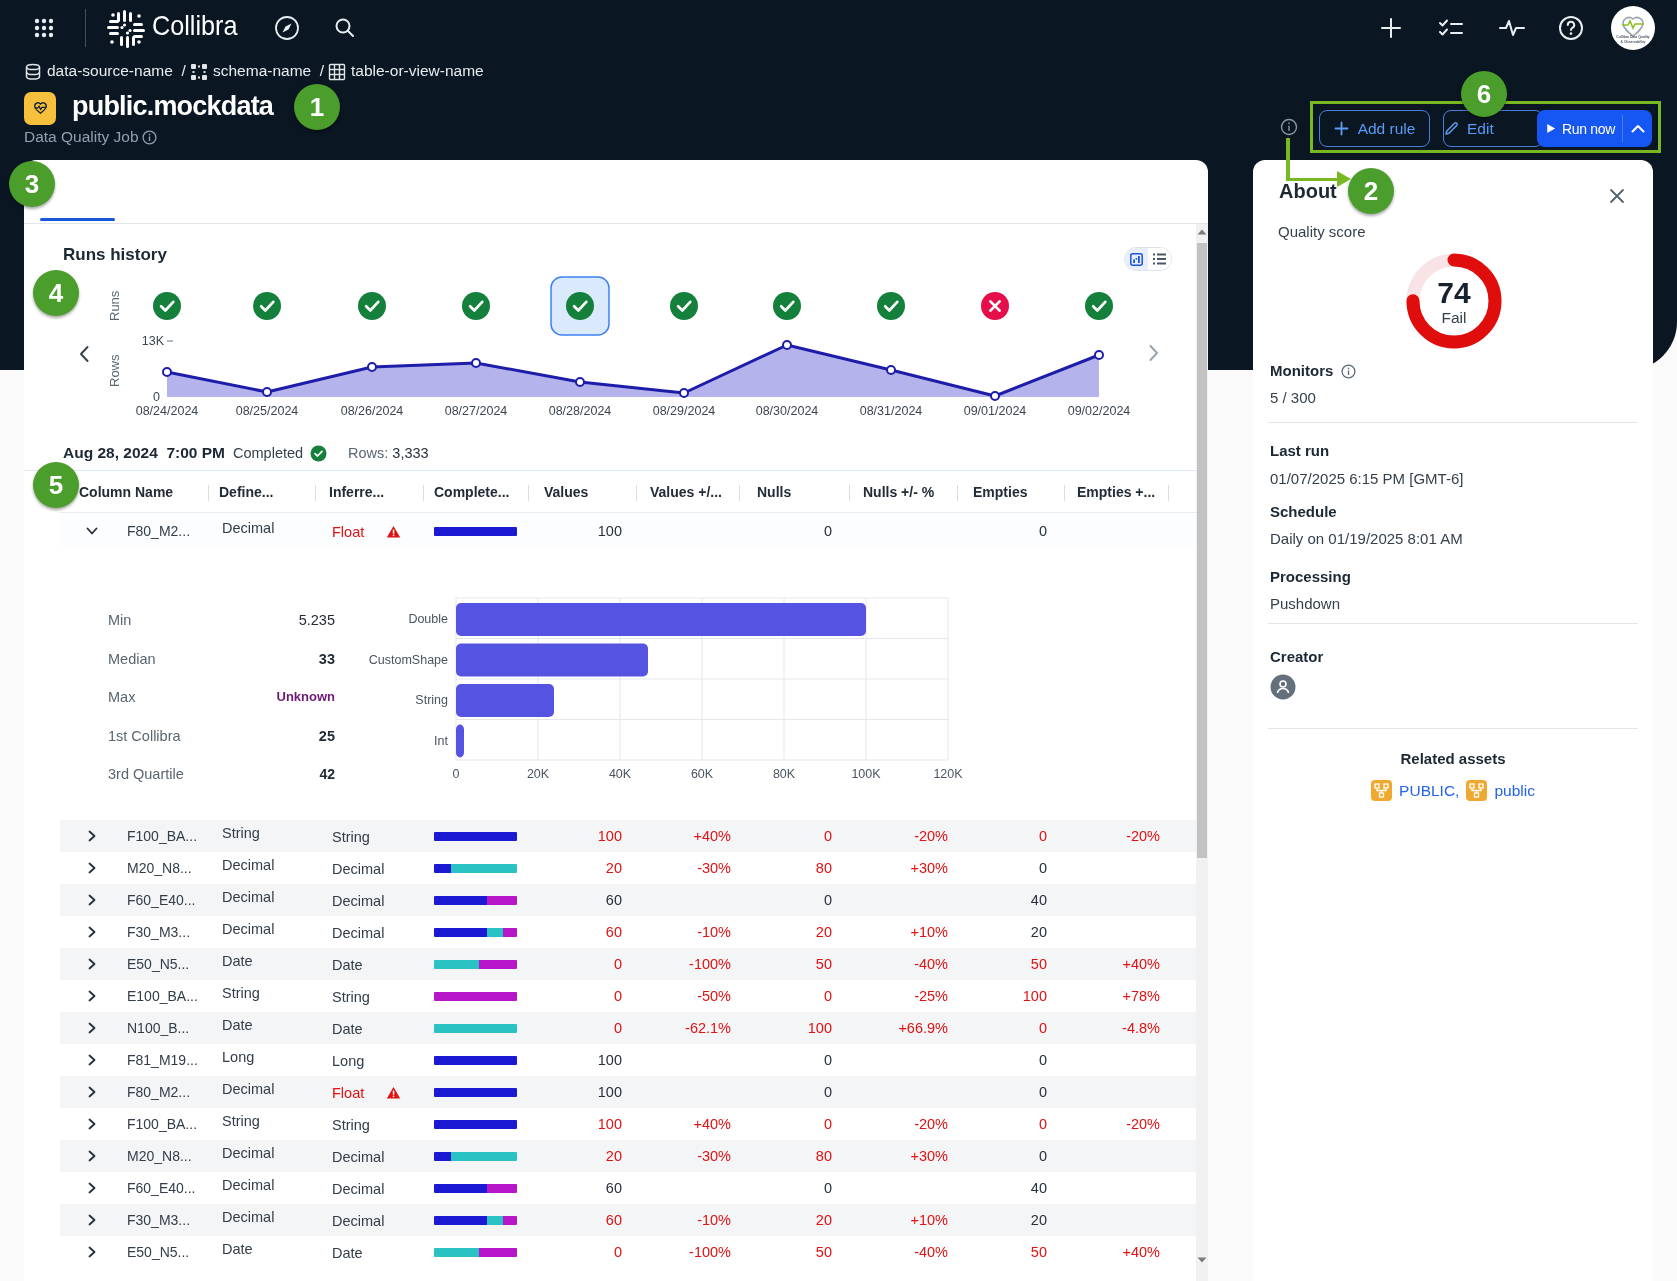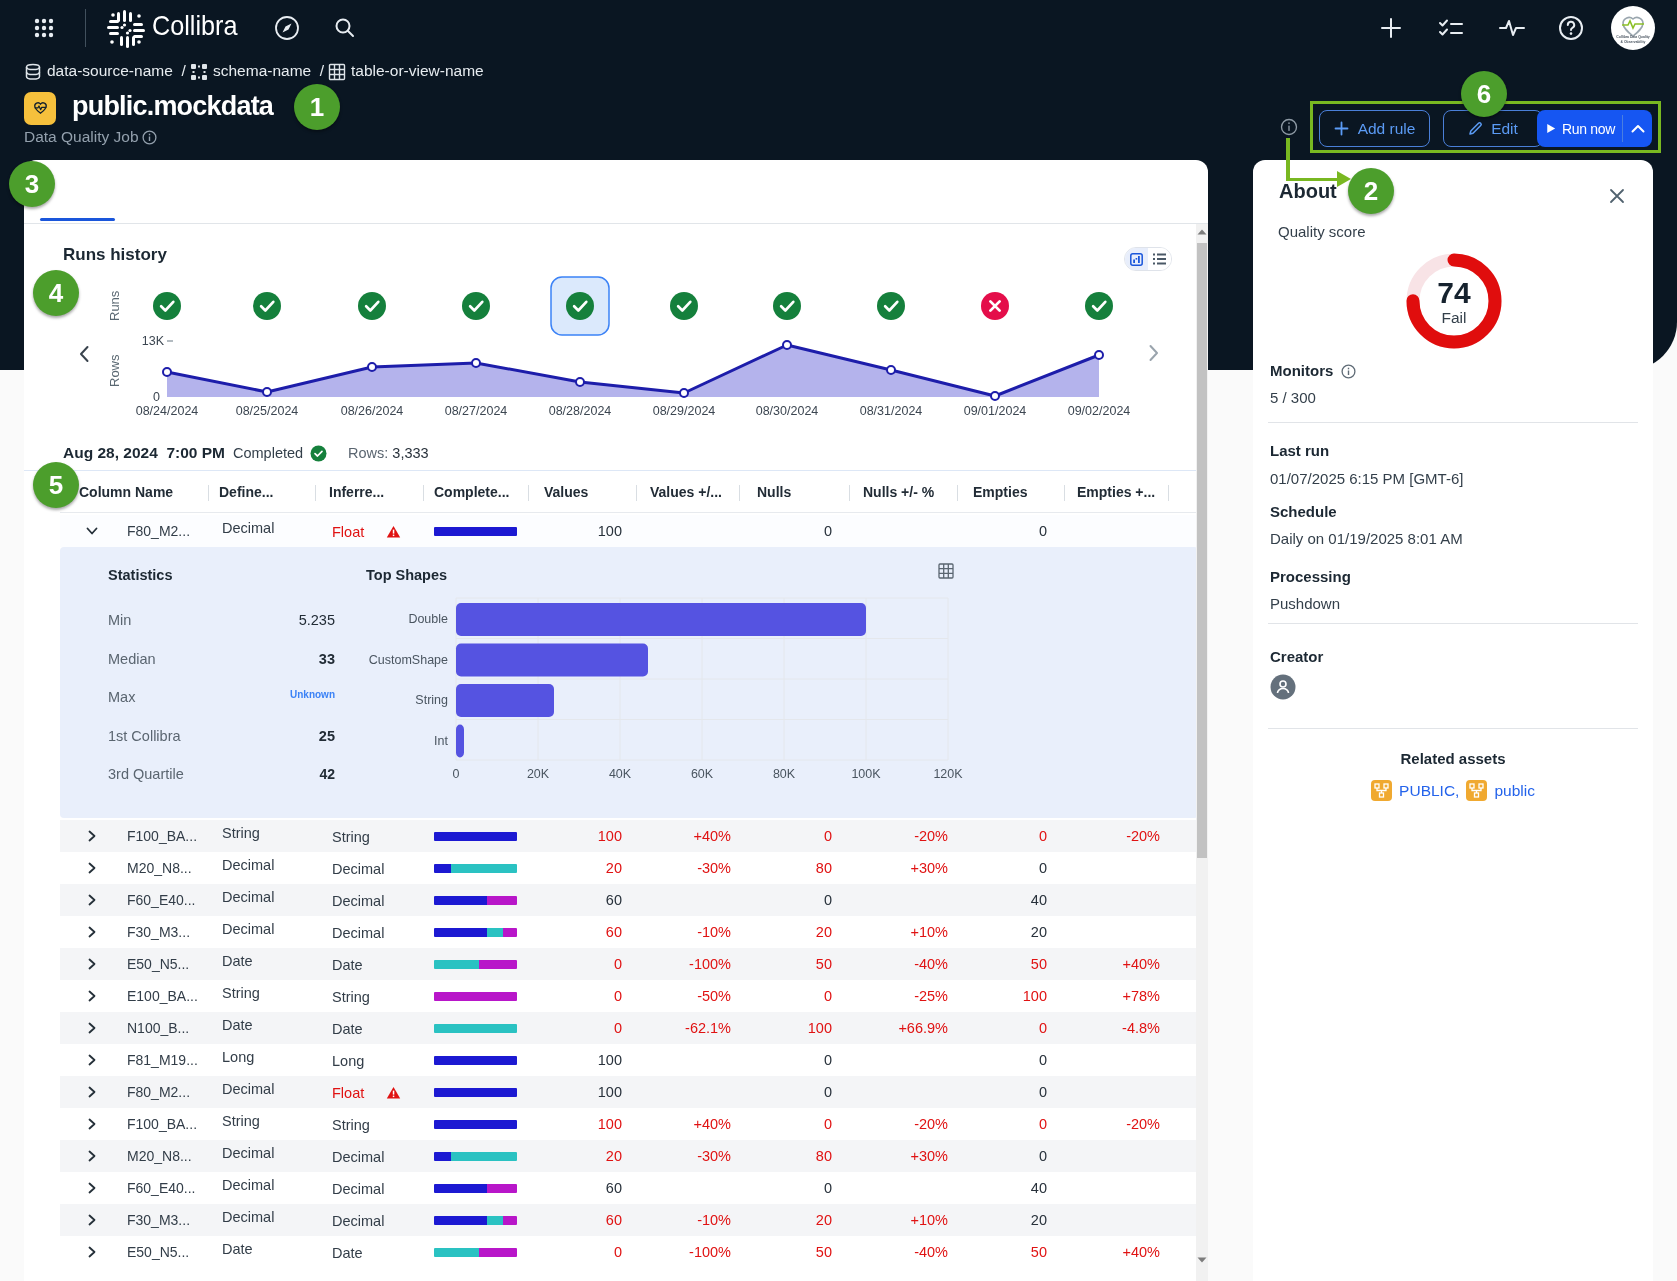--- a/index.html
+++ b/index.html
@@ -146,21 +146,21 @@
 
 <svg width="18" height="18" style="position:absolute;left:1280px;top:118px" viewBox="0 0 24 24">
 <circle cx="12" cy="12" r="10" stroke="#8e9aa5" stroke-width="1.8" fill="none"></circle>
 <rect x="11.1" y="10.2" width="1.8" height="7" fill="#8e9aa5"></rect>
     <rect x="11.1" y="5.8" width="1.8" height="2.2" fill="#8e9aa5"></rect>
 </svg>
 <div style="position:absolute;left:1319px;top:110px;width:111px;height:37px;border:1.5px solid #4a7fd8;border-radius:8px;display:flex;align-items:center;justify-content:center;color:#5b9bf5;font-size:15.5px">
 <svg width="15" height="15" viewBox="0 0 15 15" style="margin-right:9px">
       <path d="M7.5 1.5 V13.5 M1.5 7.5 H13.5" stroke="#5b9bf5" stroke-width="1.8" stroke-linecap="round"></path>
     </svg>Add rule</div>
-<div style="position:absolute;left:1443px;top:110px;width:100px;height:37px;border:1.5px solid #4a7fd8;border-radius:8px;display:flex;align-items:center;justify-content:center;color:#5b9bf5;font-size:15.5px">
+<div style="position:absolute;left:1443px;top:110px;width:100px;height:37px;border:1.5px solid #4a7fd8;border-radius:8px;display:flex;align-items:center;justify-content:flex-start;color:#5b9bf5;font-size:15.5px">
 <svg width="15" height="15" viewBox="0 0 15 15" style="margin-right:8px">
       <path d="M2 13 L2.8 10 L10.5 2.3 a1.5 1.5 0 0 1 2.2 2.2 L5 12.2 Z" stroke="#5b9bf5" stroke-width="1.5" fill="none" stroke-linejoin="round"></path>
     </svg>Edit</div>
 <div style="position:absolute;left:1537px;top:110px;width:115px;height:37px;background:#1656f2;border-radius:8px;display:flex;align-items:center;color:#fff;font-size:14px;letter-spacing:-0.3px">
 <svg width="10" height="11" viewBox="0 0 12 13" style="margin-left:9px;margin-right:6px;flex:none">
       <path d="M1.5 1.2 L11 6.5 L1.5 11.8 Z" fill="#fff"></path>
     </svg>
     <span style="white-space:nowrap">Run now</span>
   </div>
 <div style="position:absolute;left:1622px;top:115px;width:1px;height:27px;background:#4a7fe0"></div>
@@ -311,36 +311,26 @@
           <rect x="6.8" y="9.6" width="1.5" height="1.5" fill="#fff"></rect>
         </svg></div>
     <div class="cbar">
         <div style="background:#1c19d2;width:83px"></div>
       </div>
     <div class="num" style="right:576px;color:#28313b">100</div>
     <div class="num" style="right:366px;color:#28313b">0</div>
     <div class="num" style="right:151px;color:#28313b">0</div>
   </div>
 
-  <div style="position:absolute;left:36px;top:387px;width:1138px;height:271px;background:#e9effb;border-radius:4px">
-    <div style="position:absolute;left:48px;top:20px;font-size:14.5px;font-weight:bold;color:#1c2833">Statistics</div>
-    <div style="position:absolute;left:306px;top:20px;font-size:14.5px;font-weight:bold;color:#1c2833">Top Shapes</div>
-    <svg width="16" height="16" style="position:absolute;left:878px;top:16px" viewBox="0 0 16 16">
-        <g stroke="#5a6570" stroke-width="1.3" fill="none">
-          <rect x="1" y="1" width="14" height="14" rx="1"></rect>
-          <path d="M1 5.7 H15 M1 10.3 H15 M5.7 1 V15 M10.3 1 V15"></path>
-        </g>
-      </svg>
-  </div>
   <div style="position:absolute;left:84px;top:452.0px;font-size:14.5px;color:#5a6570">Min</div>
     <div style="position:absolute;left:160px;top:452.0px;width:151px;text-align:right;font-size:14.5px;font-weight:normal;color:#222c36">5.235</div>
     <div style="position:absolute;left:84px;top:490.6px;font-size:14.5px;color:#5a6570">Median</div>
     <div style="position:absolute;left:160px;top:490.6px;width:151px;text-align:right;font-size:14.5px;font-weight:bold;color:#222c36">33</div>
     <div style="position:absolute;left:84px;top:529.2px;font-size:14.5px;color:#5a6570">Max</div>
-    <div style="position:absolute;left:160px;top:529.2px;width:151px;text-align:right;font-size:10px;font-weight:bold;color:#3b82f6">Unknown</div>
+    <div style="position:absolute;left:160px;top:529.2px;width:151px;text-align:right;font-size:13px;font-weight:bold;color:#701a75">Unknown</div>
     <div style="position:absolute;left:84px;top:567.8px;font-size:14.5px;color:#5a6570">1st Collibra</div>
     <div style="position:absolute;left:160px;top:567.8px;width:151px;text-align:right;font-size:14.5px;font-weight:bold;color:#222c36">25</div>
     <div style="position:absolute;left:84px;top:606.4px;font-size:14.5px;color:#5a6570">3rd Quartile</div>
     <div style="position:absolute;left:160px;top:606.4px;width:151px;text-align:right;font-size:14px;font-weight:bold;color:#222c36">42</div>
   <svg width="626" height="200" style="position:absolute;left:330px;top:430px">
 <line x1="102" y1="8" x2="102" y2="170" stroke="#e4e7ec" stroke-width="1"></line>
 <line x1="184" y1="8" x2="184" y2="170" stroke="#e4e7ec" stroke-width="1"></line>
 <line x1="266" y1="8" x2="266" y2="170" stroke="#e4e7ec" stroke-width="1"></line>
 <line x1="348" y1="8" x2="348" y2="170" stroke="#e4e7ec" stroke-width="1"></line>
 <line x1="430" y1="8" x2="430" y2="170" stroke="#e4e7ec" stroke-width="1"></line>

